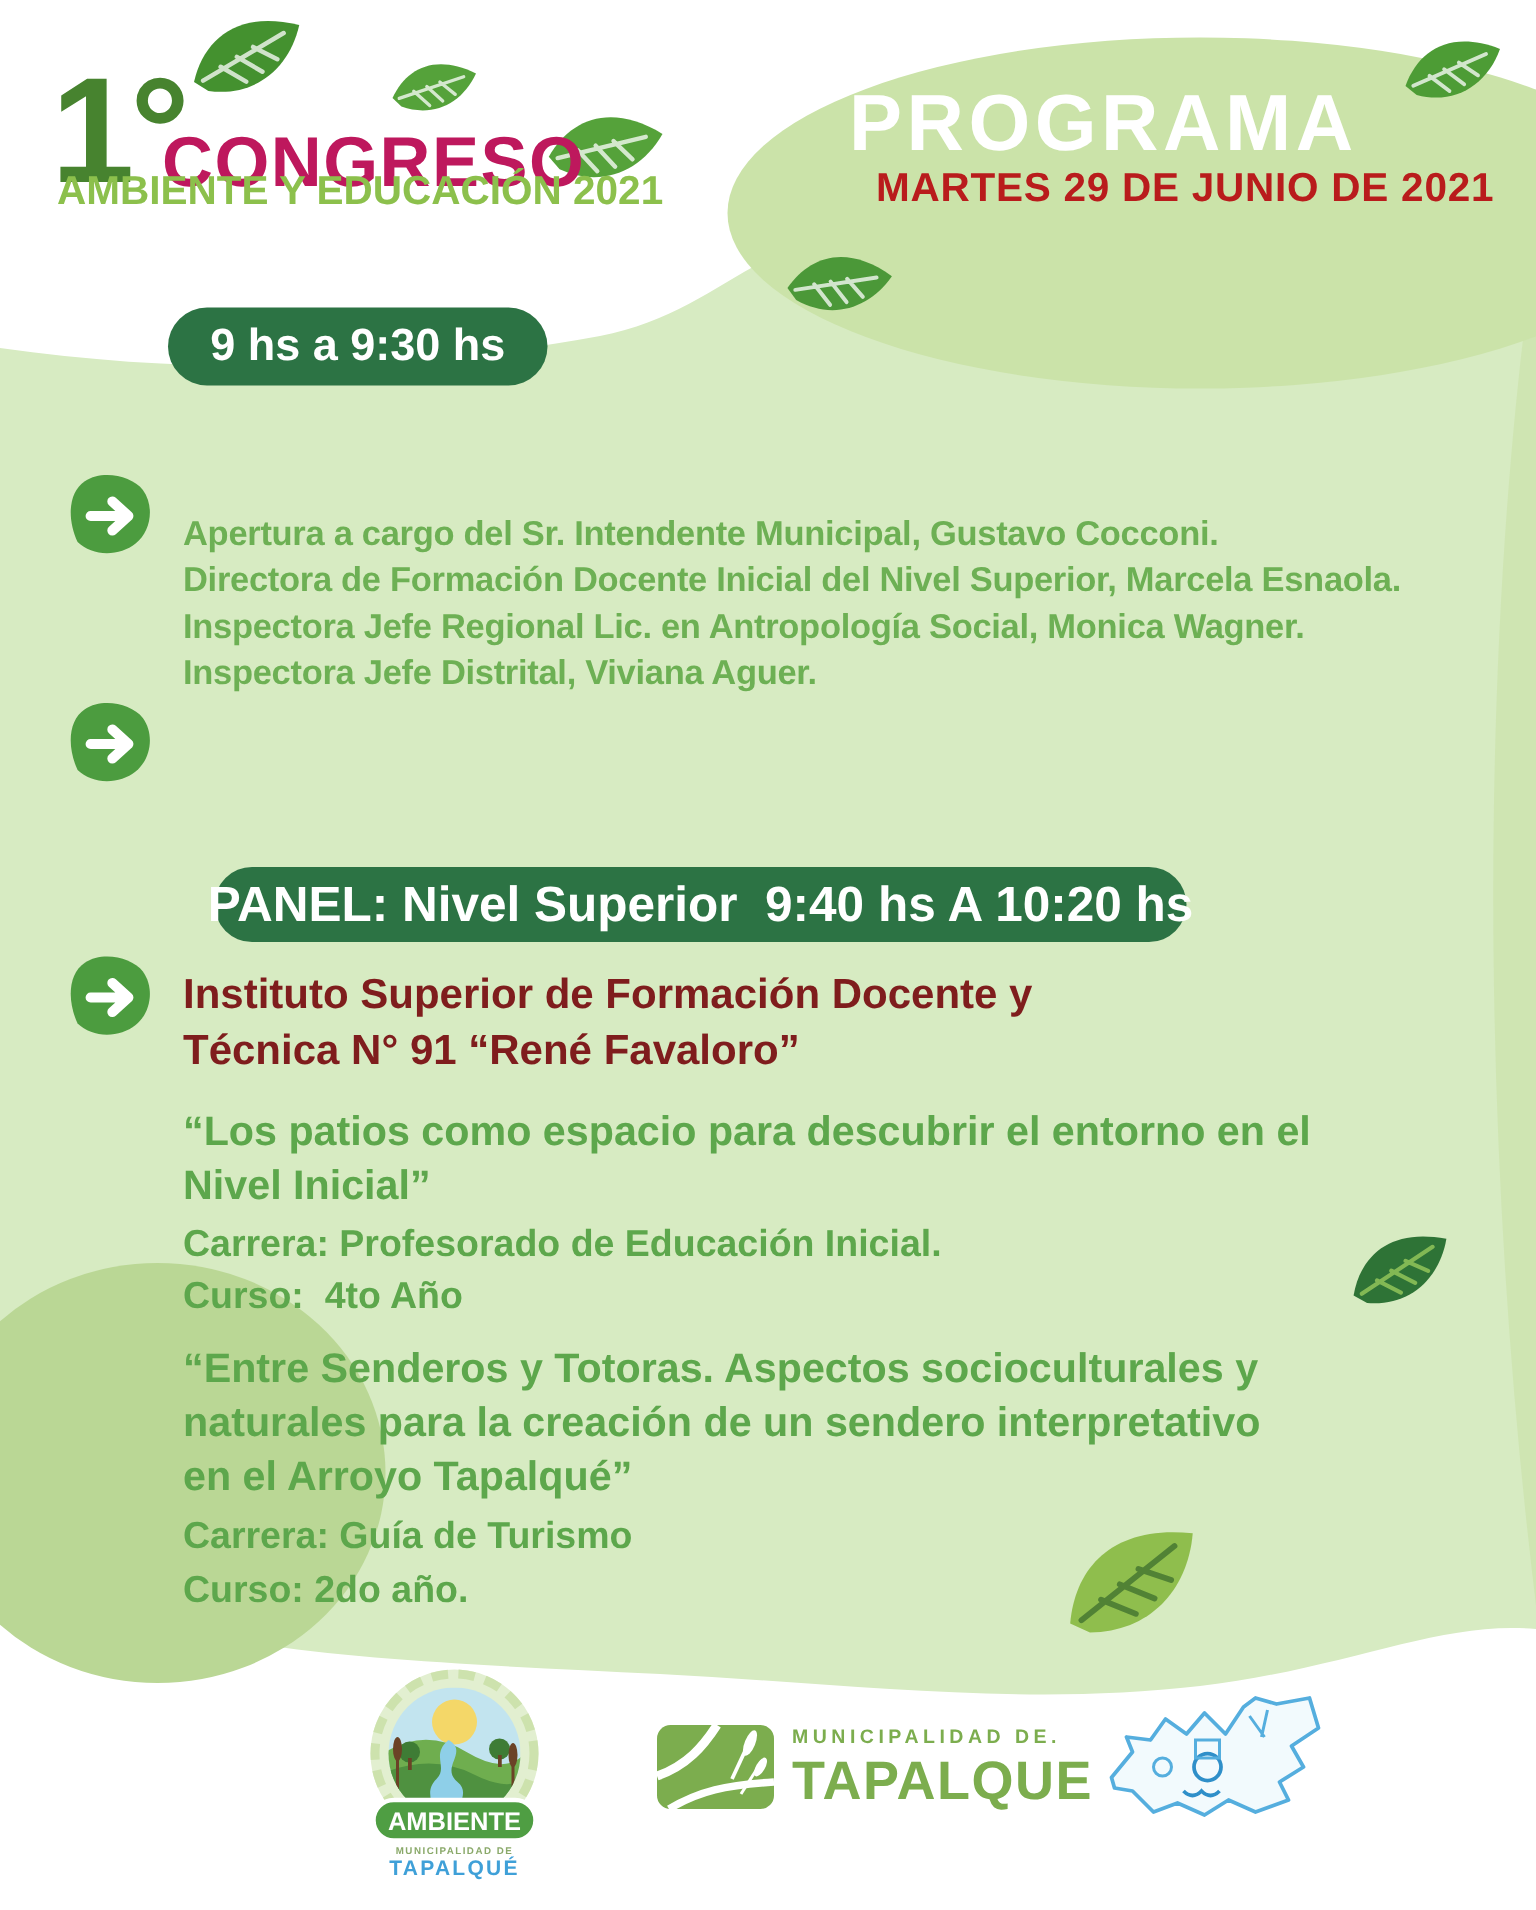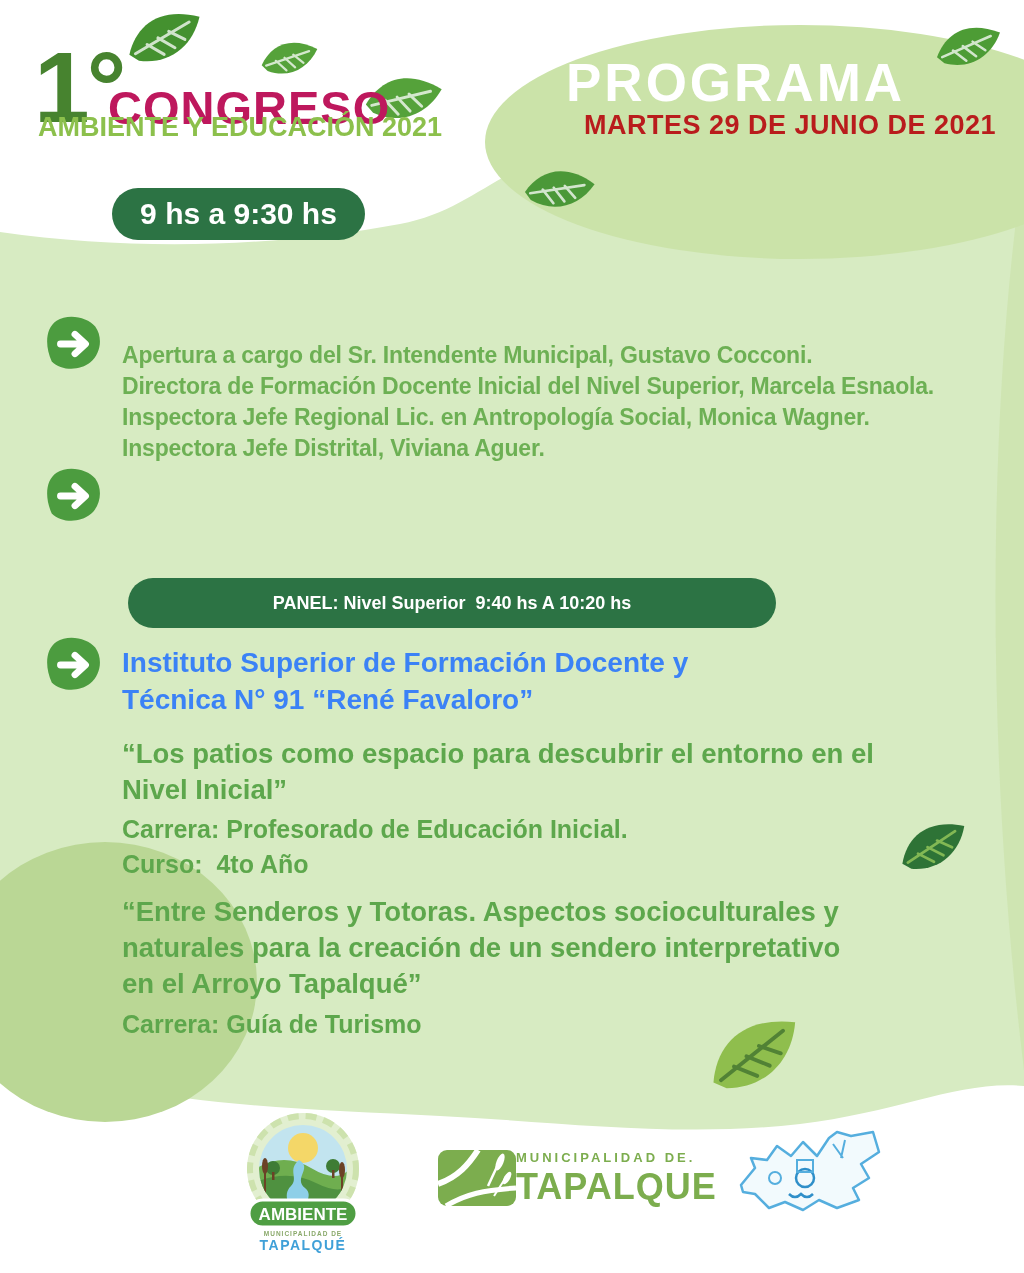--- a/index.html
+++ b/index.html
@@ -13,33 +13,33 @@
 
   
   .t-num{left:34px;top:30px;font-size:100px;color:#47832f;letter-spacing:-3px;}
   .t-word{left:108px;top:80px;font-size:47px;color:#be185d;letter-spacing:1px;}
   .t-sub{left:38px;top:112px;font-size:27px;color:#8cc04c;}
   .p-title{left:566px;top:52px;font-size:53px;color:#ffffff;letter-spacing:3px;}
   .p-date{left:584px;top:110px;font-size:27px;color:#b91c1c;letter-spacing:0.5px;}
 
   
   .badge{background:#2c7344;color:#ffffff;display:flex;align-items:center;justify-content:center;}
-  .time-badge{left:112px;top:188px;width:253px;height:52px;border-radius:27px;font-size:30px;}
-  .panel-badge{left:128px;top:578px;width:648px;height:50px;border-radius:25px;font-size:18px;}
+  .time-badge{left:112px;top:205px;width:253px;height:52px;border-radius:27px;font-size:30px;}
+  .panel-badge{left:143px;top:578px;width:648px;height:50px;border-radius:25px;font-size:33px;}
 
   
   .arrow{width:58px;height:58px;left:44px;}
   .item-text{left:122px;width:900px;color:#6db054;font-size:23px;line-height:31px;letter-spacing:-0.2px;margin-top:14px;}
-  .institute{left:122px;top:644px;color:#3b82f6;font-size:28px;line-height:37px;}
+  .institute{left:122px;top:644px;color:#7f1d1d;font-size:28px;line-height:37px;}
   .topic-title{left:122px;color:#5da74c;font-size:27.5px;line-height:36px;}
   .meta{left:122px;color:#5da74c;font-size:25px;}
 
   
   .logo-muni{left:438px;top:1150px;display:flex;align-items:flex-start;}
-  .muni-text{color:#7cad4e;}
+  .muni-text{margin-left:12px;color:#7cad4e;}
   .muni-line1{font-size:13px;letter-spacing:3px;}
   .muni-line2{font-size:36px;letter-spacing:1px;margin-top:1px;}
   .jef-text{left:836px;top:1172px;font-size:15px;color:#3d4f63;line-height:19px;}
   .jef-blue{color:#49a8d8;}
 </style>
 </head>
 <body>
 
 <div class="canvas">
 
@@ -105,20 +105,21 @@
 
   <div class="abs topic-title multiline" style="top:736px">“Los patios como espacio para descubrir el entorno en el
 Nivel Inicial”</div>
   <div class="abs meta pre" style="top:815px">Carrera: Profesorado de Educación Inicial.</div>
   <div class="abs meta pre" style="top:850px">Curso:  4to Año</div>
 
   <div class="abs topic-title multiline" style="top:894px">“Entre Senderos y Totoras. Aspectos socioculturales y
 naturales para la creación de un sendero interpretativo
 en el Arroyo Tapalqué”</div>
   <div class="abs meta pre" style="top:1010px">Carrera: Guía de Turismo</div>
+  <div class="abs meta pre" style="top:1046px">Curso: 2do año.</div>
 
   <svg class="abs" style="left:241px;top:1112px" width="124" height="144" viewBox="0 0 124 144">
     <circle cx="62" cy="57" r="56" fill="#e2efd0"></circle>
     <circle cx="62" cy="57" r="53" fill="none" stroke="#cde2ad" stroke-width="6" stroke-dasharray="11 7"></circle>
     <g clip-path="url(#amb)">
       <rect x="18" y="13" width="88" height="88" fill="#c2e4ef"></rect>
       <circle cx="62" cy="36" r="15" fill="#f4d768"></circle>
       <path d="M10,60 Q40,38 70,56 T112,52 V101 H10 Z" fill="#6fae4f"></path>
       <path d="M10,72 Q45,56 75,71 T114,66 V101 H10 Z" fill="#4f9140"></path>
       <path d="M58,48 C72,56 52,66 64,76 C74,84 60,94 66,101 L44,101 C52,92 40,84 50,74 C58,66 46,58 58,48 Z" fill="#8ecfe8"></path>

